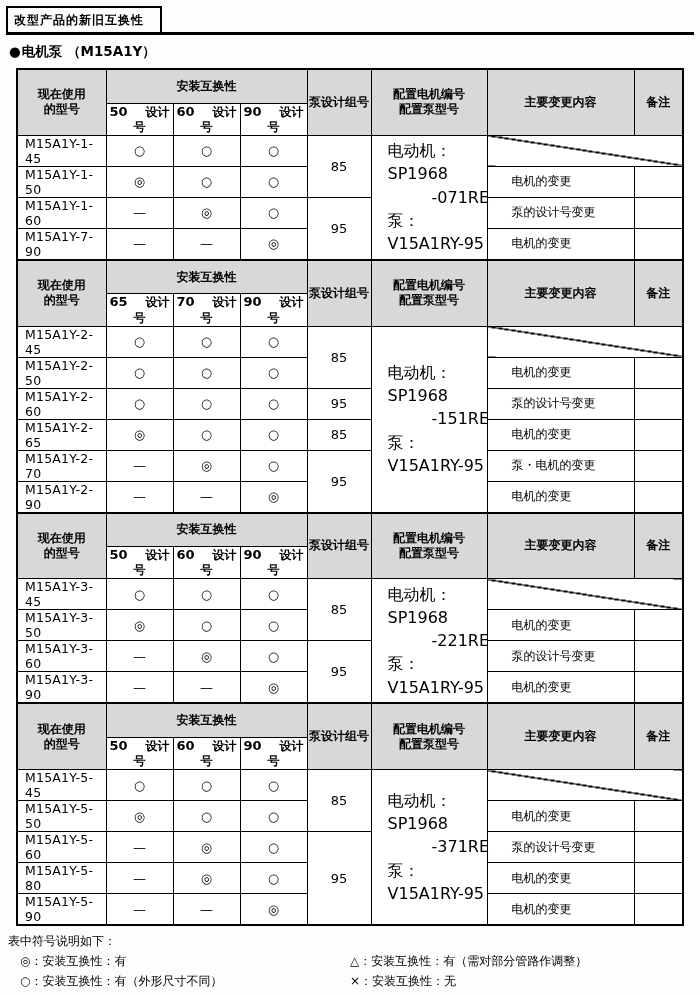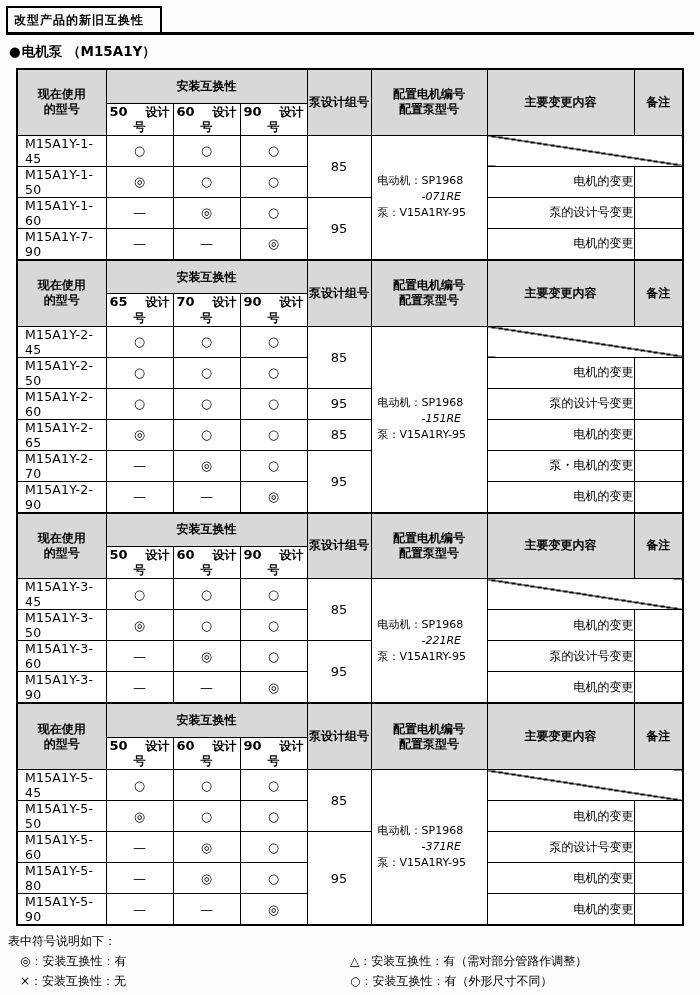--- a/index.html
+++ b/index.html
@@ -51,23 +51,23 @@
   thead tr.h1 th { height: 34px; }
   thead tr.h2 th { height: 30px; }
   thead th.design { background: #fff; }
   .design-num { font-weight: bold; margin-right: 2px; font-size: 13px; }
   .design-label { font-weight: bold; margin-left: 16px; }
 
   tbody td { height: 31px; font-size: 12.5px; background: #fff; }
   td.model { font-weight: normal; text-align: left; padding-left: 7px; letter-spacing: 0.2px; }
   td.symbol { text-align: center; font-size: 13px; }
   td.group { text-align: center; font-size: 13px; }
-  td.config { font-size: 11px; text-align: left; padding-left: 6px; line-height: 1.45; }
-  td.config .config-line.indent { padding-left: 44px; font-style: italic; }
-  td.change { text-align: right; padding-left: 12px; font-size: 12px; }
+  td.config { font-size: 16px; text-align: left; padding-left: 16px; line-height: 1.45; }
+  td.config .config-line.indent { padding-left: 44px; }
+  td.change { text-align: left; padding-left: 24px; font-size: 12px; }
   td.remark { background: #fff; }
   td.diagonal {
     background-image: linear-gradient(to top right,
       transparent calc(50% - 0.8px),
       #000 calc(50% - 0.8px),
       #000 calc(50% + 0.8px),
       transparent calc(50% + 0.8px));
   }
 
   .legend { margin: 7px 0 0 2px; font-size: 12px; }
@@ -419,19 +419,19 @@
           </tr>
         </tbody>
       </table>
     </div>
 
   <div class="legend">
     <div class="legend-intro">表中符号说明如下：</div>
     <div class="legend-grid">
         <div class="legend-item">◎：安装互换性：有</div>
         <div class="legend-item">△：安装互换性：有（需对部分管路作调整）</div>
+        <div class="legend-item">○：安装互换性：有（外形尺寸不同）</div>
         <div class="legend-item">×：安装互换性：无</div>
-        <div class="legend-item">○：安装互换性：有（外形尺寸不同）</div>
       </div>
     <div class="note-bar">（注意）因电机与泵直接连接，所以有难以拔脱的可能，此时电机须与泵一起交换。</div>
   </div>
 
 </div>
 
 </body></html>

